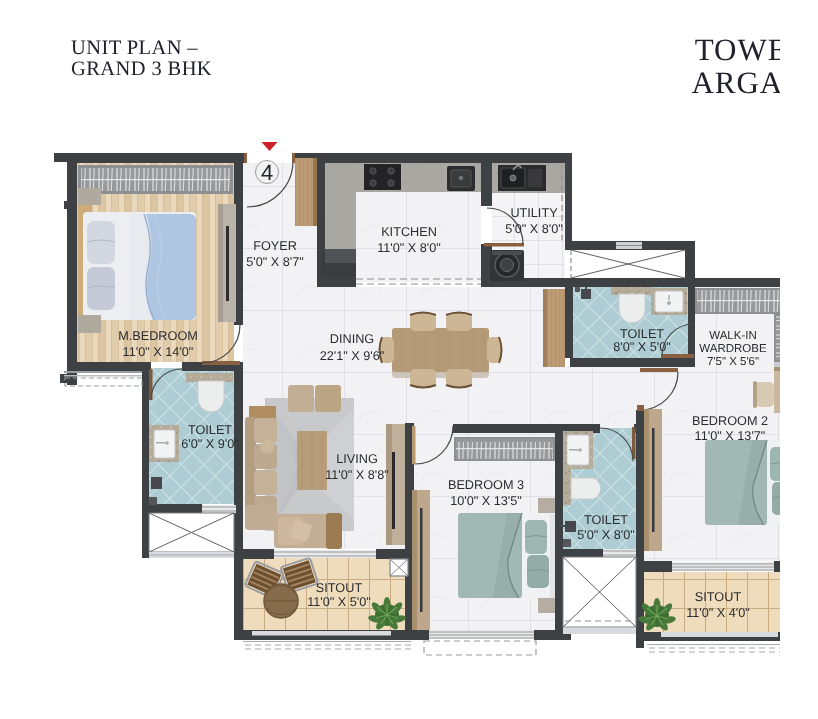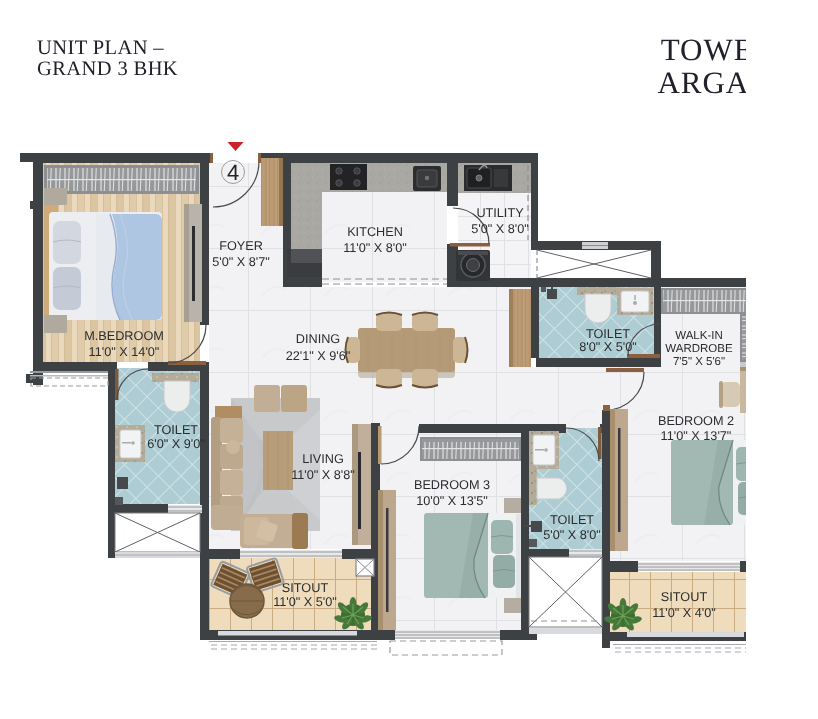--- a/index.html
+++ b/index.html
@@ -1,16 +1,16 @@
 <!DOCTYPE html>
 <html><head>
 <meta charset="utf-8">
 <style>
 html,body{margin:0;padding:0;background:#ffffff;}
-#page{position:relative;width:746px;height:719px;background:#ffffff;overflow:hidden;}
+#page{position:relative;width:746px;height:719px;background:#ffffff;overflow:hidden;padding-left:34px;}
 svg{display:block;-webkit-font-smoothing:antialiased;text-rendering:geometricPrecision;}
 .lbl{font-family:"Liberation Sans",sans-serif;font-size:12.7px;fill:#2b2c2f;letter-spacing:0;}
 .ttl{font-family:"Liberation Serif",serif;fill:#20212b;}
 </style>
 </head>
 <body>
 <div id="page">
 <svg width="818" height="719" viewBox="0 0 818 719">
 <defs>
 <pattern id="plankV" width="26" height="200" patternUnits="userSpaceOnUse">

